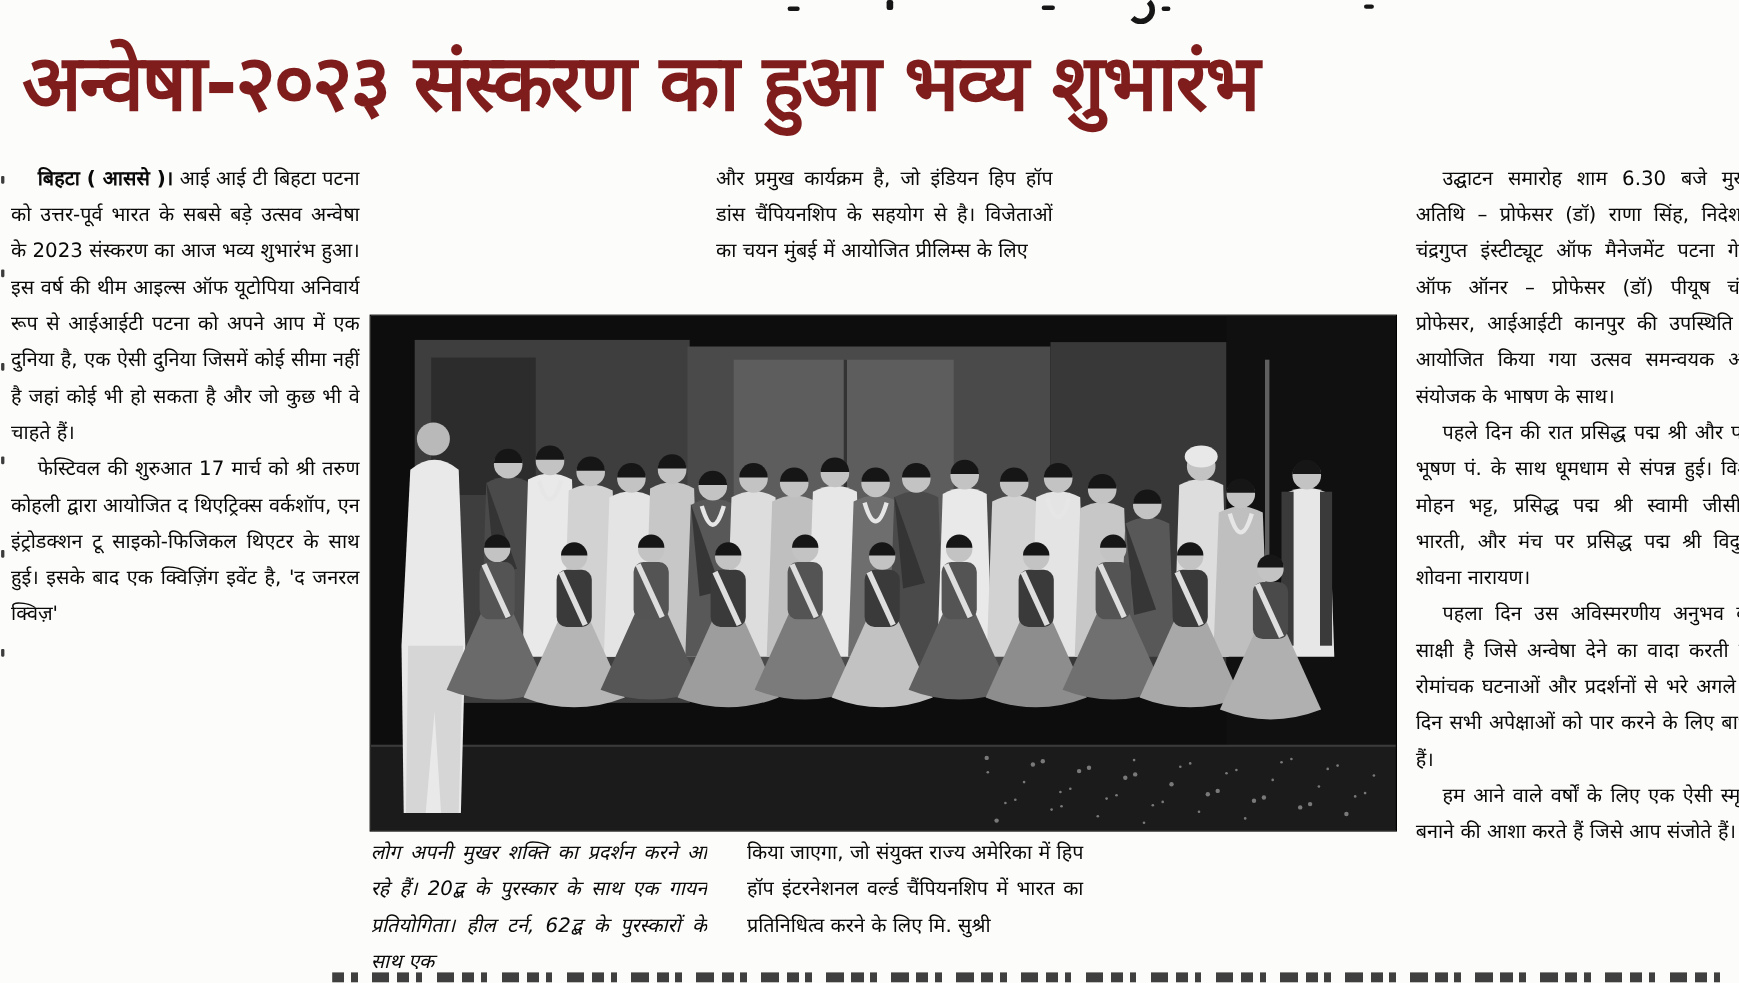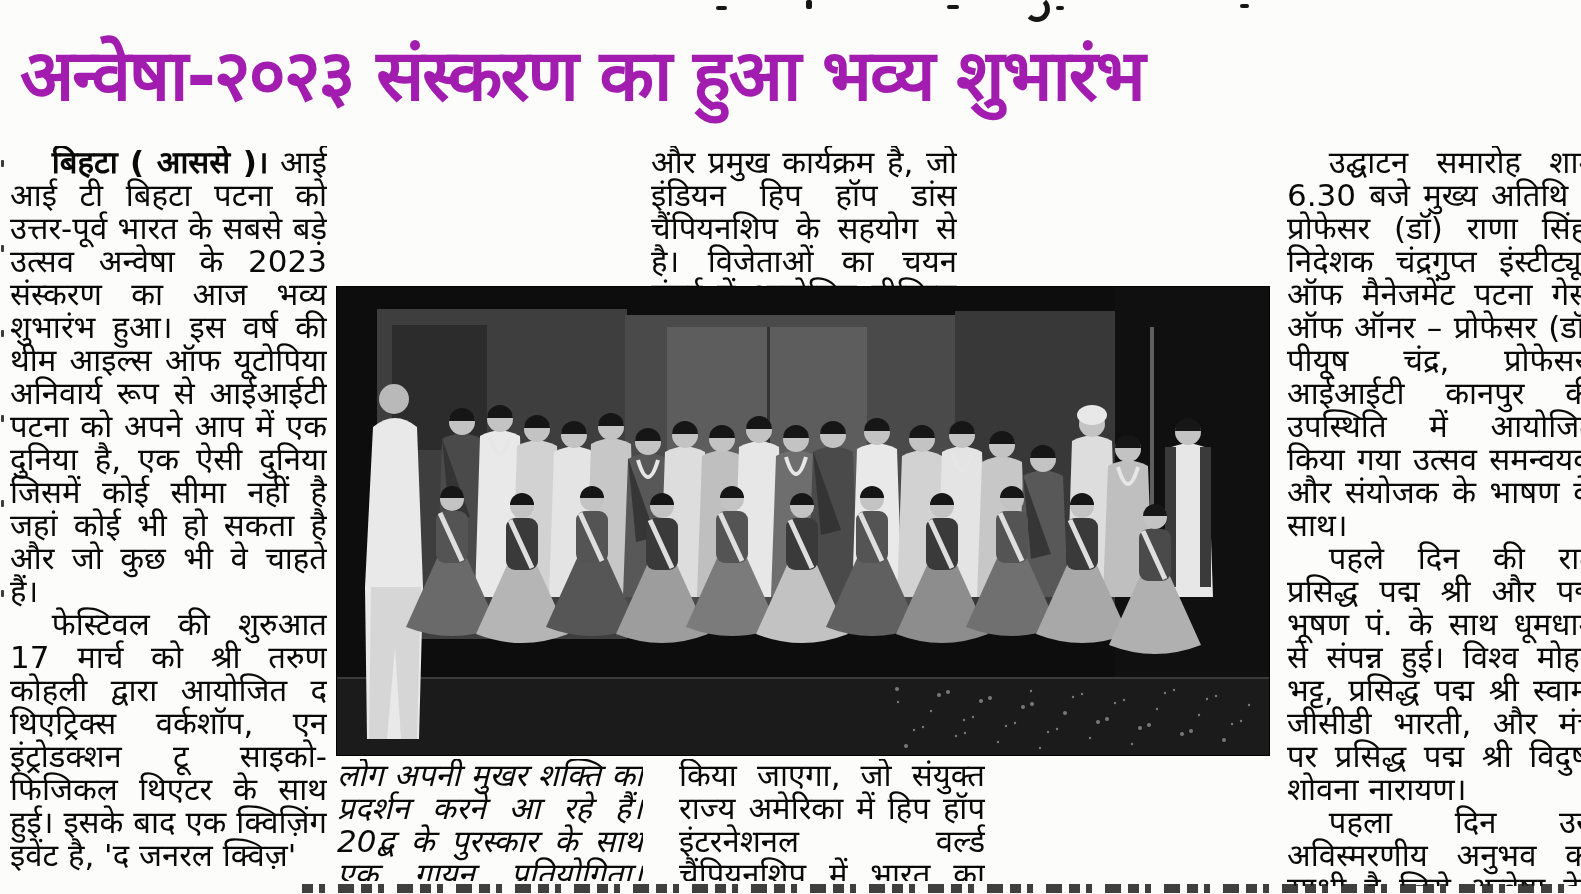--- a/index.html
+++ b/index.html
@@ -5,26 +5,26 @@
   html,body{margin:0;padding:0;background:#d8d8d4;}
   .page{
     position:relative;width:1581px;height:894px;margin:0 auto;
     background:#fcfcfa;overflow:hidden;color:#0d0d0d;
     font-family:"DejaVu Sans","Liberation Sans",sans-serif;
   }
   
   .headline{
     position:absolute;left:20px;top:24px;width:1561px;height:112px;
     margin:0;font-size:71px;line-height:104px;font-weight:800;
-    letter-spacing:-2px;white-space:nowrap;overflow:hidden;color:#a21caf;
+    letter-spacing:-2px;white-space:nowrap;overflow:hidden;color:#7f1d1d;
   }
   
   .col{
     position:absolute;overflow:hidden;text-align:justify;
-    font-size:31px;line-height:33px;font-weight:500;color:#090909;
+    font-size:18px;line-height:33px;font-weight:500;color:#090909;
   }
   .col p{margin:0;}
   .col p.indent{text-indent:1.35em;}
   .dateline{font-weight:800;}
   #col1{left:10px;top:146px;width:317px;height:734px;}
   #col2-top{left:337px;top:146px;width:306px;height:140px;}
   #col3-top{left:651px;top:146px;width:306px;height:140px;}
   #col4-top{left:965px;top:146px;width:303px;height:140px;}
   #col5{left:1287px;top:146px;width:310px;height:740px;}
   #col2-bot{left:337px;top:759px;width:306px;height:122px;font-style:italic;}

